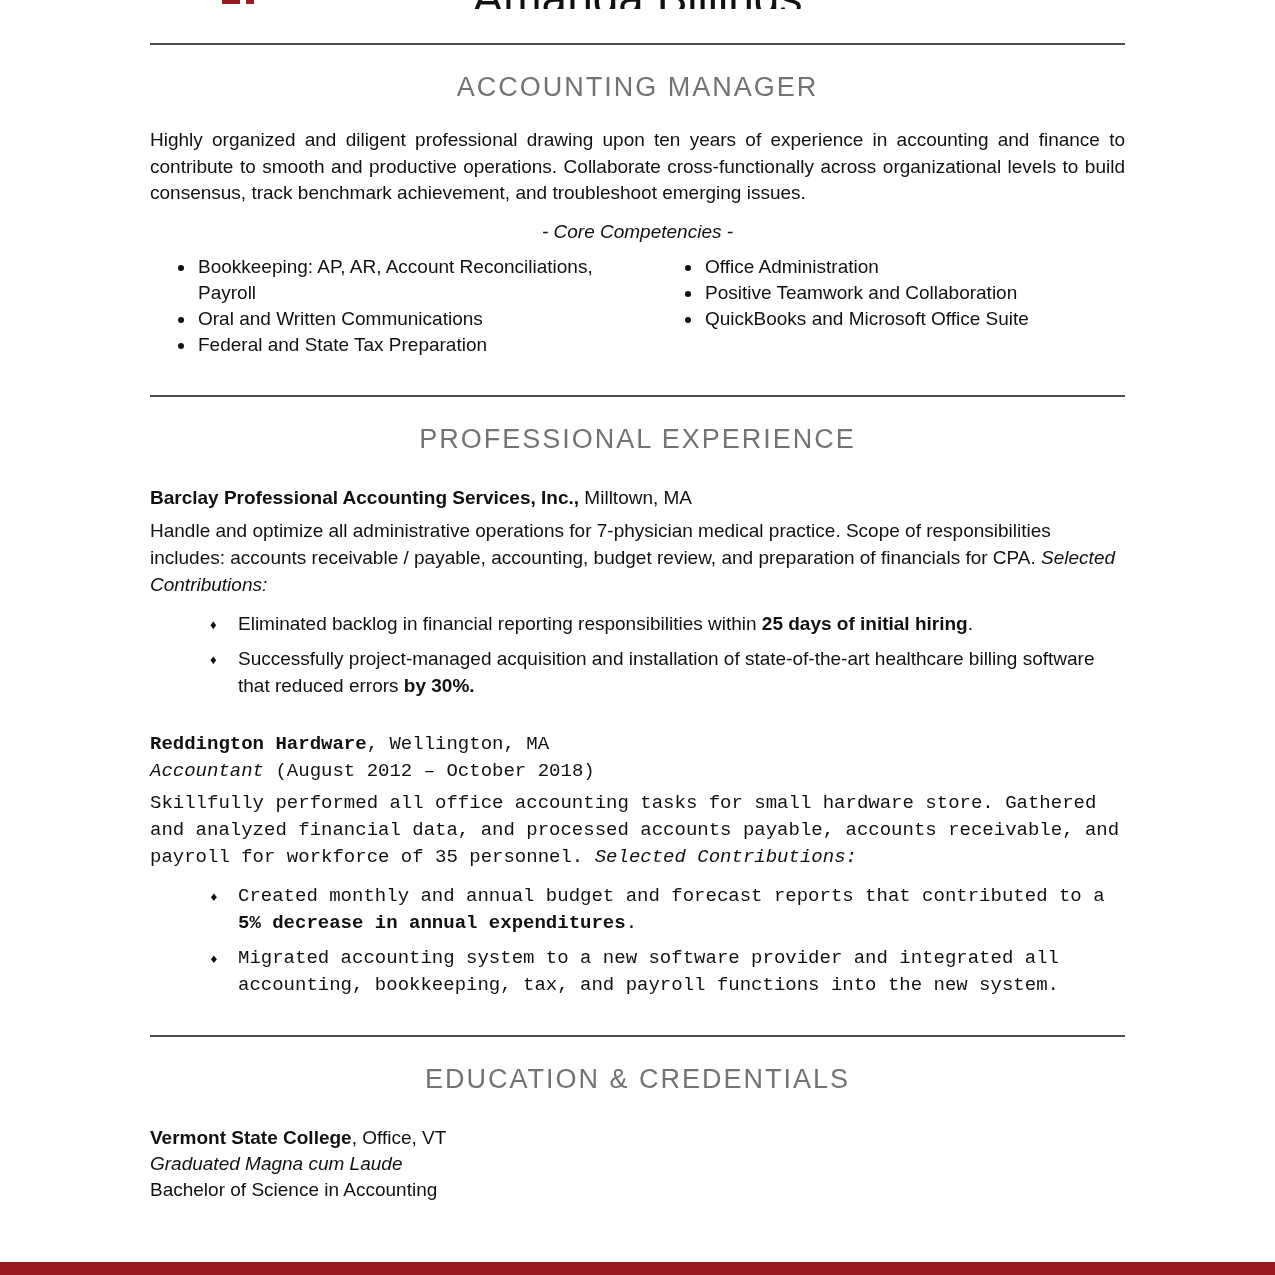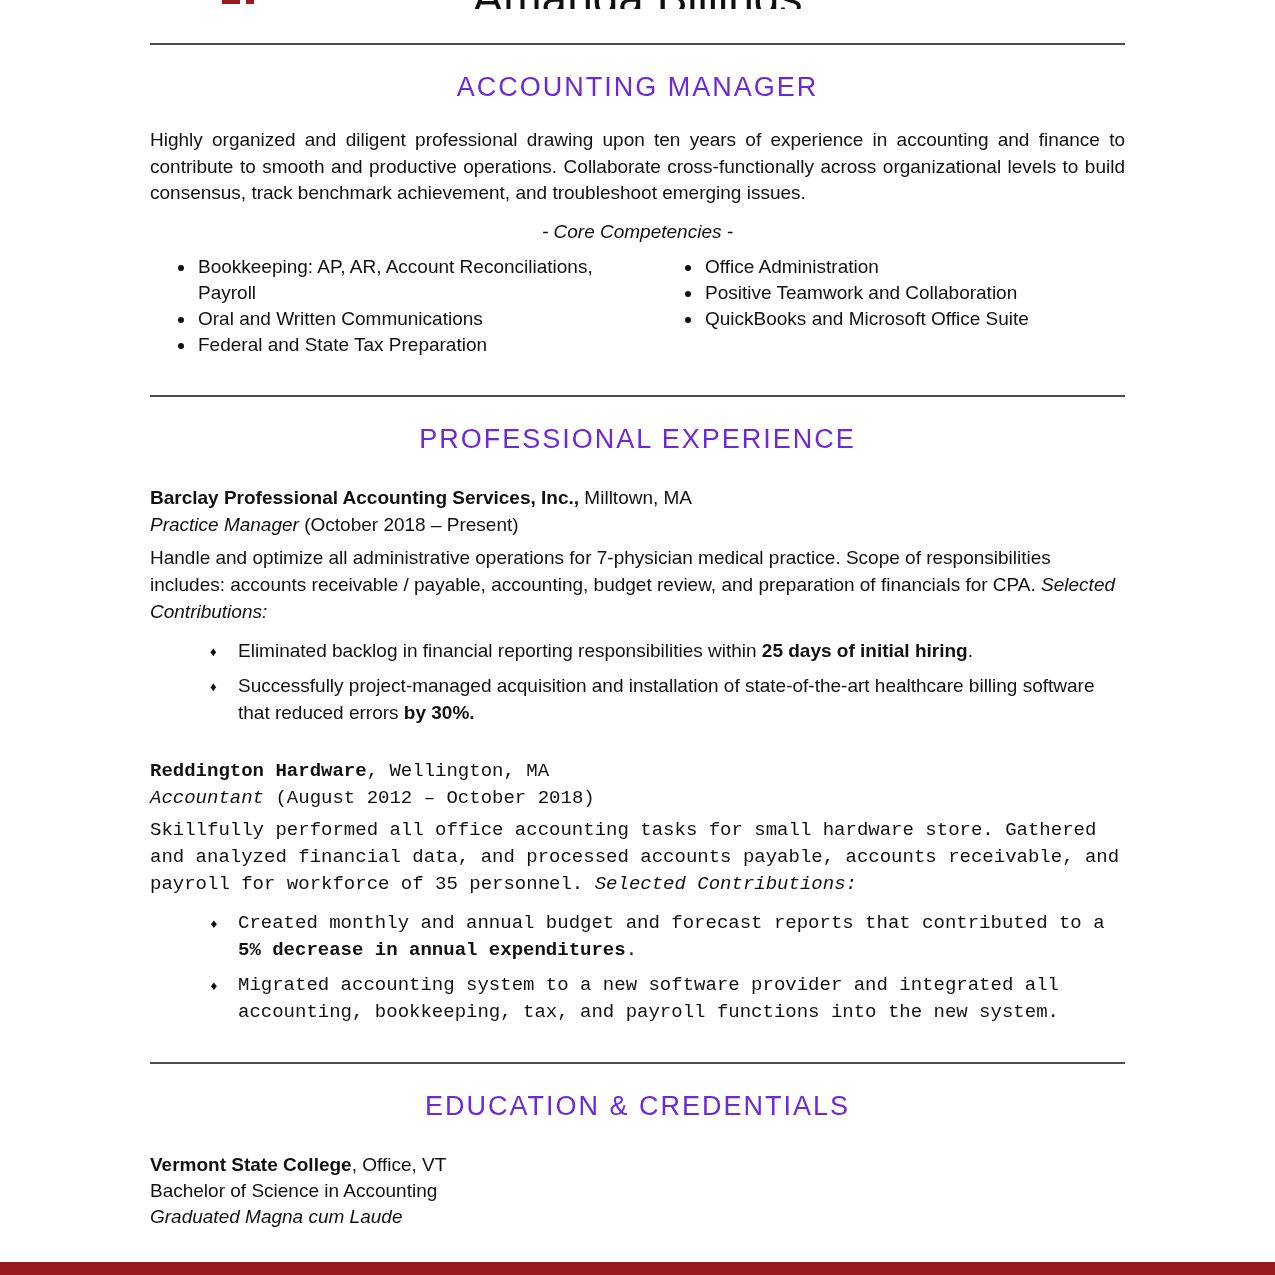--- a/index.html
+++ b/index.html
@@ -35,21 +35,21 @@
   .rule {
     border:none; height:2px; background:#4d4d4d;
     margin-top:43px;
   }
   .rule.r2 { margin-top:37px; }
   .rule.r3 { margin-top:36px; }
 
   .section-heading {
     margin-top:26px; text-align:center;
     font-size:27px; line-height:32px; font-weight:400;
-    letter-spacing:2px; color:#6d28d9;
+    letter-spacing:2px; color:#737373;
   }
 
   .summary {
     margin-top:24px; font-size:19px; line-height:26.5px;
     text-align:justify; color:#111;
   }
 
   .core-label {
     margin-top:13px; text-align:center;
     font-size:19px; line-height:24px; font-style:italic;
@@ -122,21 +122,20 @@
         <li>QuickBooks and Microsoft Office Suite</li>
       </ul>
     </div>
 
     <hr class="rule r2">
 
     <h1 class="section-heading">PROFESSIONAL EXPERIENCE</h1>
 
     <div class="job">
       <p class="job-header"><span class="b">Barclay Professional Accounting Services, Inc.,</span><span> Milltown, MA</span></p>
-      <p class="job-title"><span class="i">Practice Manager</span><span> (October 2018 – Present)</span></p>
       <p class="job-desc"><span>Handle and optimize all administrative operations for 7-physician medical practice. Scope of responsibilities includes: accounts receivable / payable, accounting, budget review, and preparation of financials for CPA. </span><span class="i">Selected Contributions:</span></p>
       <ul class="contrib">
         <li><span>Eliminated backlog in financial reporting responsibilities within </span><span class="b">25 days of initial hiring</span><span>.</span></li>
         <li><span>Successfully project-managed acquisition and installation of state-of-the-art healthcare billing software that reduced errors </span><span class="b">by 30%.</span><span></span></li>
       </ul>
     </div>
 
     <div class="job second">
       <p class="job-header"><span class="b">Reddington Hardware</span><span>, Wellington, MA</span></p>
       <p class="job-title"><span class="i">Accountant</span><span> (August 2012 – October 2018)</span></p>
@@ -146,21 +145,21 @@
         <li><span>Migrated accounting system to a new software provider and integrated all accounting, bookkeeping, tax, and payroll functions into the new system.</span><span class="b"></span><span></span></li>
       </ul>
     </div>
 
     <hr class="rule r3">
 
     <h1 class="section-heading">EDUCATION &amp; CREDENTIALS</h1>
 
     <div class="edu-block">
       <p class="edu-line"><span class="b">Vermont State College</span><span>, Office, VT</span></p>
+      <p class="edu-line i">Graduated Magna cum Laude</p>
       <p class="edu-line">Bachelor of Science in Accounting</p>
-      <p class="edu-line i">Graduated Magna cum Laude</p>
     </div>
 
   </div>
 
   <div class="bottom-bar"></div>
 
 </div>
 
 </body></html>

